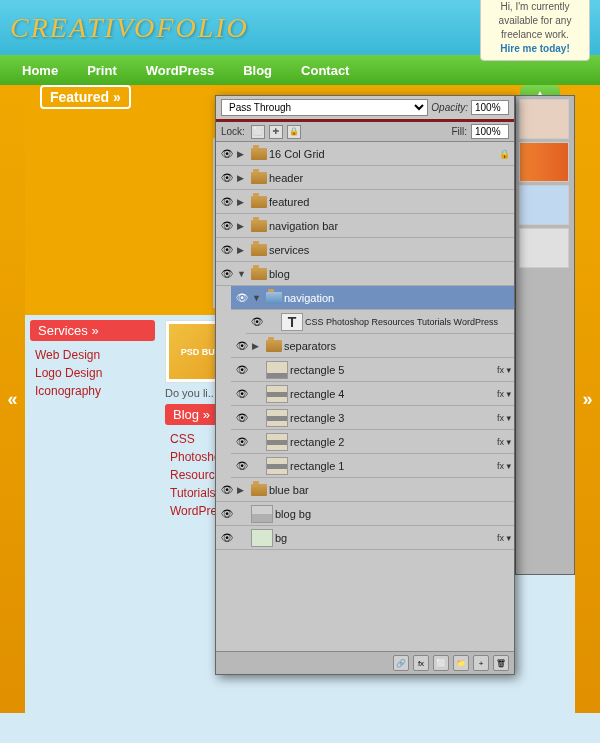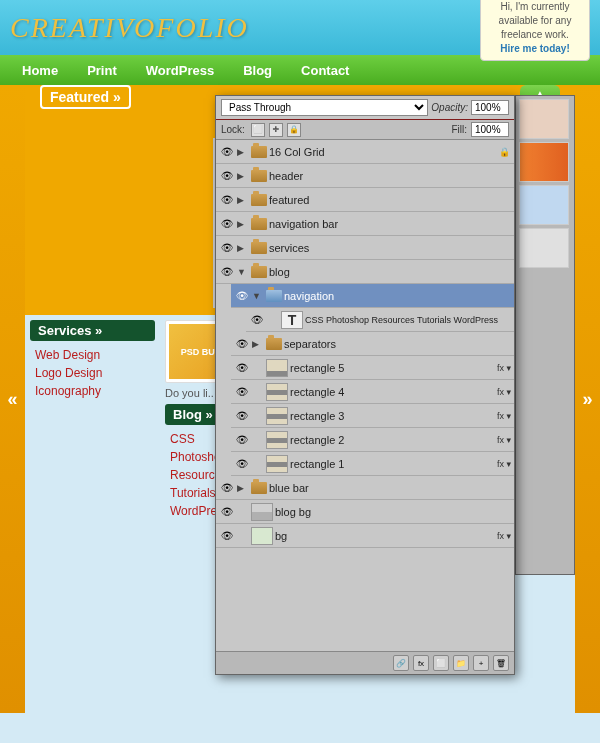--- a/index.html
+++ b/index.html
@@ -38,38 +38,38 @@
     .mock-nav-dot { width: 8px; height: 8px; background: #fff; border-radius: 1px; font-size: 6px; display: flex; align-items: center; justify-content: center; color: #3cb0d8; font-weight: bold; }
     .mock-content { background: #e8f4fb; flex: 1; padding: 5px; }
     .mock-headline { font-size: 9px; font-weight: bold; color: #2a7ab5; margin-bottom: 3px; }
     .mock-text { font-size: 7px; color: #555; line-height: 1.3; }
     .mock-btn { background: #f0a800; color: #fff; font-size: 7px; padding: 2px 5px; border-radius: 2px; margin-top: 3px; display: inline-block; }
     .featured-caption { position: absolute; bottom: 5px; left: 50%; transform: translateX(-50%); background: rgba(0,0,0,0.6); color: #fff; font-size: 11px; padding: 2px 8px; border-radius: 2px; white-space: nowrap; }
 
     
     .lower-section { display: flex; flex: 1; gap: 0; }
     .services-col { width: 135px; padding: 5px; }
-    .section-header { background: #14532d; color: #fff; font-weight: bold; font-size: 13px; padding: 3px 8px; border-radius: 3px; margin-bottom: 5px; }
+    .section-header { background: #ef4444; color: #fff; font-weight: normal; font-size: 13px; padding: 3px 8px; border-radius: 3px; margin-bottom: 5px; }
     .section-link { color: #b91c1c; font-size: 12px; padding: 2px 5px; cursor: pointer; display: block; }
 
     
     .blog-col { flex: 1; padding: 5px; }
     .blog-item { display: flex; gap: 5px; background: #fff; border: 1px solid #ddd; padding: 3px; border-radius: 2px; }
     .blog-item-img { width: 65px; height: 55px; background: linear-gradient(135deg, #f0c040, #e09000); flex-shrink: 0; display: flex; align-items: center; justify-content: center; font-size: 9px; color: #fff; font-weight: bold; text-align: center; overflow: hidden; }
     .blog-item-text { flex: 1; }
     .blog-item-desc { font-size: 9px; color: #555; margin-top: 2px; line-height: 1.3; }
 
     
     .right-sidebar { width: 25px; background: linear-gradient(to bottom, #f0a800, #e09000); display: flex; align-items: center; justify-content: center; cursor: pointer; }
     .arrow-right { color: #fff; font-size: 18px; font-weight: bold; }
 
     
     .layers-panel { position: absolute; left: 215px; top: 10px; width: 300px; height: 580px; background: #b8b8b8; border: 1px solid #666; box-shadow: 3px 3px 10px rgba(0,0,0,0.5); z-index: 100; display: flex; flex-direction: column; font-size: 11px; }
 
-    .ps-blend-row { display: flex; align-items: center; background: #c8c8c8; padding: 3px 5px; gap: 3px; border-bottom: 1px solid #7f1d1d; }
+    .ps-blend-row { display: flex; align-items: center; background: #c8c8c8; padding: 3px 5px; gap: 3px; border-bottom: 3px solid #7f1d1d; }
     .ps-select { font-size: 10px; border: 1px solid #888; background: #fff; padding: 1px 3px; flex: 1; }
     .ps-opacity-label { font-size: 10px; color: #333; font-style: italic; }
     .ps-opacity-val { font-size: 10px; border: 1px solid #888; background: #fff; padding: 1px 3px; width: 38px; }
 
     .ps-lock-row { display: flex; align-items: center; background: #c0c0c0; padding: 2px 5px; gap: 4px; border-bottom: 1px solid #888; }
     .ps-lock-label { font-size: 10px; color: #333; margin-right: 2px; }
     .ps-lock-icon { width: 14px; height: 14px; border: 1px solid #888; background: #e0e0e0; display: flex; align-items: center; justify-content: center; font-size: 8px; cursor: pointer; }
     .ps-fill-label { font-size: 10px; color: #333; margin-left: auto; }
     .ps-fill-val { font-size: 10px; border: 1px solid #888; background: #fff; padding: 1px 3px; width: 38px; }
 

